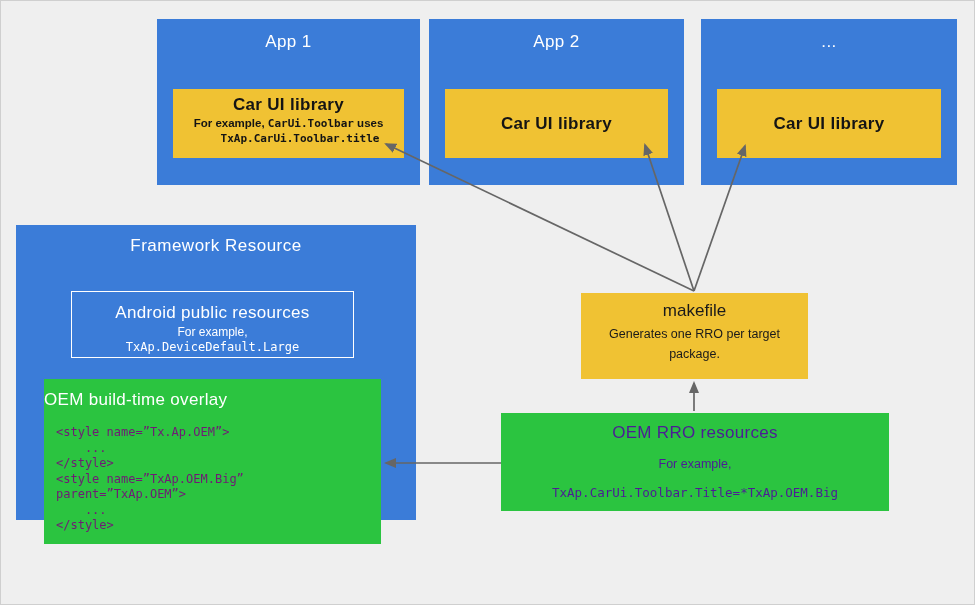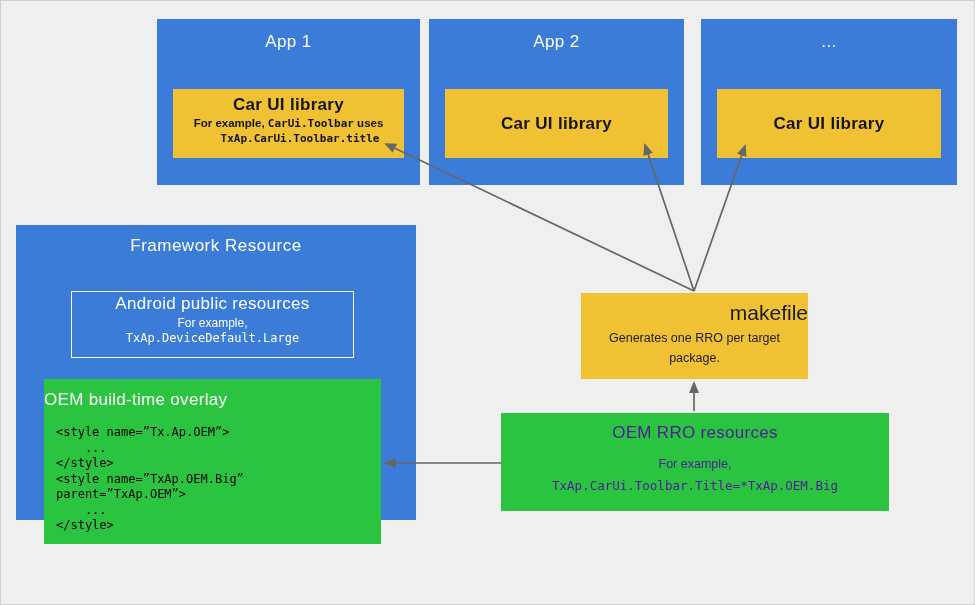--- a/index.html
+++ b/index.html
@@ -33,53 +33,53 @@
   .lib-note { font-size: 11.5px; margin-top: 2px; }
   .lib-mono, .mono-inline { font-family: "DejaVu Sans Mono", monospace; }
   .lib-mono { font-size: 11px; margin-top: 2px; padding-left: 23px; }
   .mono-inline { font-size: 11px; }
 
   
   #framework { left: 15px; top: 224px; width: 400px; height: 295px; background: var(--blue, #3B7CD8); }
   .fw-title { padding-top: 11px; text-align: center; color: #ffffff; font-size: 17px; letter-spacing: .5px; }
   #android-public {
     position: absolute; left: 55px; top: 66px; width: 283px; height: 67px;
-    border: 1px solid #ffffff; color: #ffffff; text-align: center; padding-top: 2px;
+    border: 1px solid #ffffff; color: #ffffff; text-align: center; padding-top: 11px;
   }
   .ap-title { font-size: 17px; letter-spacing: .3px; }
   .small-label { font-size: 12px; margin-top: 2px; }
   .small-mono { font-family: "DejaVu Sans Mono", monospace; font-size: 12px; margin-top: 1px; }
 
   #oem-overlay {
     position: absolute; left: 28px; top: 154px; width: 337px; height: 165px;
     background: var(--green, #2BC440); color: #ffffff;
   }
   .ov-title { padding-top: 11px; font-size: 17px; letter-spacing: .3px; }
   .ov-code {
     margin: 15px 0 0 12px;
     font-family: "DejaVu Sans Mono", monospace;
-    font-size: 12px; line-height: 15.5px; white-space: pre; color: #000000;
+    font-size: 12px; line-height: 15.5px; white-space: pre; color: #701a75;
   }
 
   
   #makefile {
     left: 580px; top: 292px; width: 227px; height: 86px;
     background: var(--yellow, #F0C233); color: #1a1a1a; text-align: center;
   }
-  .mk-title { padding-top: 8px; font-size: 21px; text-align: right; }
+  .mk-title { padding-top: 8px; font-size: 17px; }
   .mk-desc { font-size: 12.5px; line-height: 20px; margin: 3px 18px 0; }
 
   
   #oem-rro {
     left: 500px; top: 412px; width: 388px; height: 98px;
     background: var(--green, #2BC440); color: #4c1d95; text-align: center;
   }
   .rro-title { padding-top: 10px; font-size: 17px; letter-spacing: .3px; }
   .rro-label { font-size: 12.5px; margin-top: 14px; }
-  .rro-mono { font-family: "DejaVu Sans Mono", monospace; font-size: 12.5px; margin-top: 7px; }
+  .rro-mono { font-family: "DejaVu Sans Mono", monospace; font-size: 12.5px; margin-top: 14px; }
 
   
   #arrow-layer { position: absolute; left: 0; top: 0; pointer-events: none; }
   #arrow-layer line { stroke: var(--arrow, #666666); stroke-width: 1.7; }
 </style>
 </head>
 <body>
 
 <div class="canvas">
 

